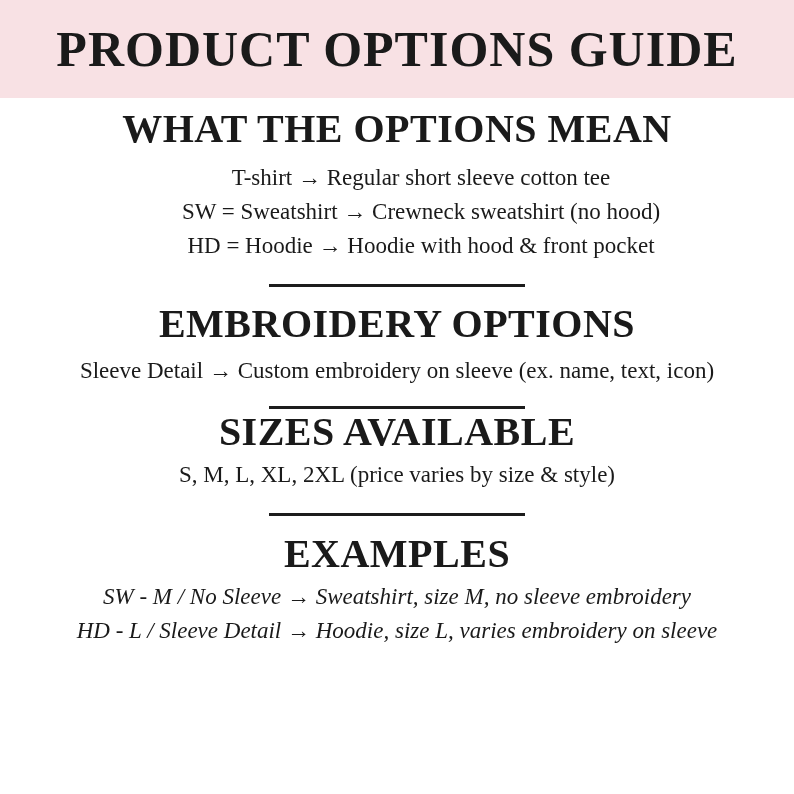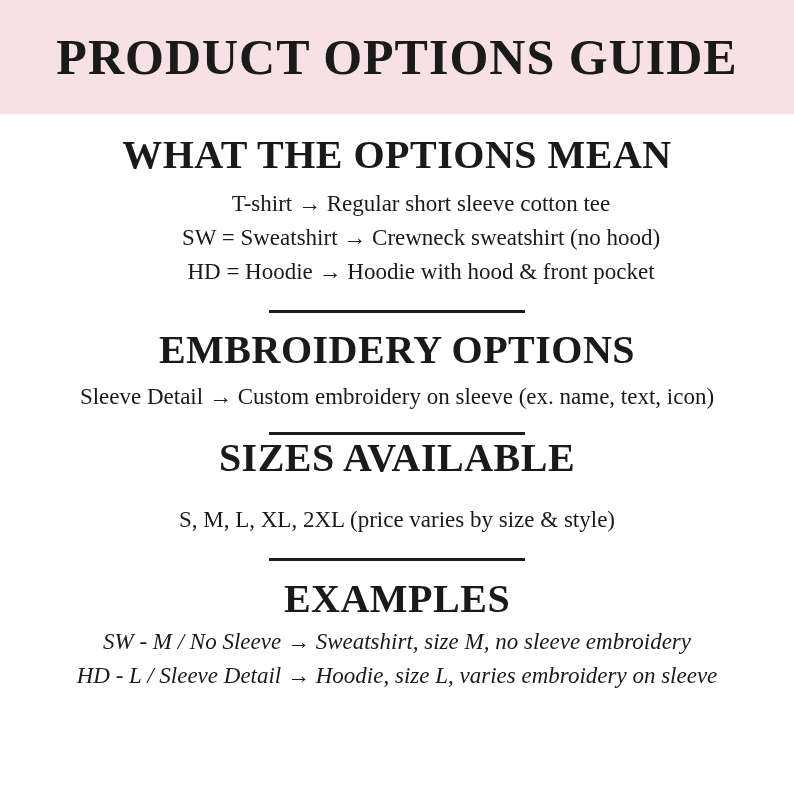--- a/index.html
+++ b/index.html
@@ -7,21 +7,21 @@
     position: relative;
     width: 794px;
     height: 794px;
     background: #ffffff;
     color: var(--text, #1a1a1a);
     font-family: "Liberation Serif", serif;
     overflow: hidden;
     text-align: center;
   }
   .banner {
-    height: 114px;
+    height: 98px;
     background: var(--banner_bg, #f8e1e4);
     display: flex;
     align-items: center;
     justify-content: center;
   }
   .page-title {
     margin: 0;
     font-size: 50px;
     font-weight: bold;
     letter-spacing: 1px;
@@ -42,28 +42,28 @@
     line-height: 34px;
     white-space: nowrap;
   }
   .divider {
     width: 256px;
     height: 3px;
     background: var(--divider, #1c1c1c);
     margin: 0 auto;
   }
   
-  .h-1 { margin-top: 18px; }
+  .h-1 { margin-top: 8px; }
   .lines-1 { margin-top: 9px; padding-left: 48px; }
   .div-1 { margin-top: 21px; }
   .h-2 { margin-top: 14px; }
   .lines-2 { margin-top: 7px; }
   .div-2 { margin-top: 18px; }
   .h-3 { }
-  .lines-3 { margin-top: 22px; }
+  .lines-3 { margin-top: 3px; }
   .div-3 { margin-top: 21px; }
   .h-4 { margin-top: 15px; }
   .lines-4 { margin-top: 3px; font-style: italic; }
 </style>
 </head>
 <body>
 
 <div class="canvas">
 
   <header class="banner">

